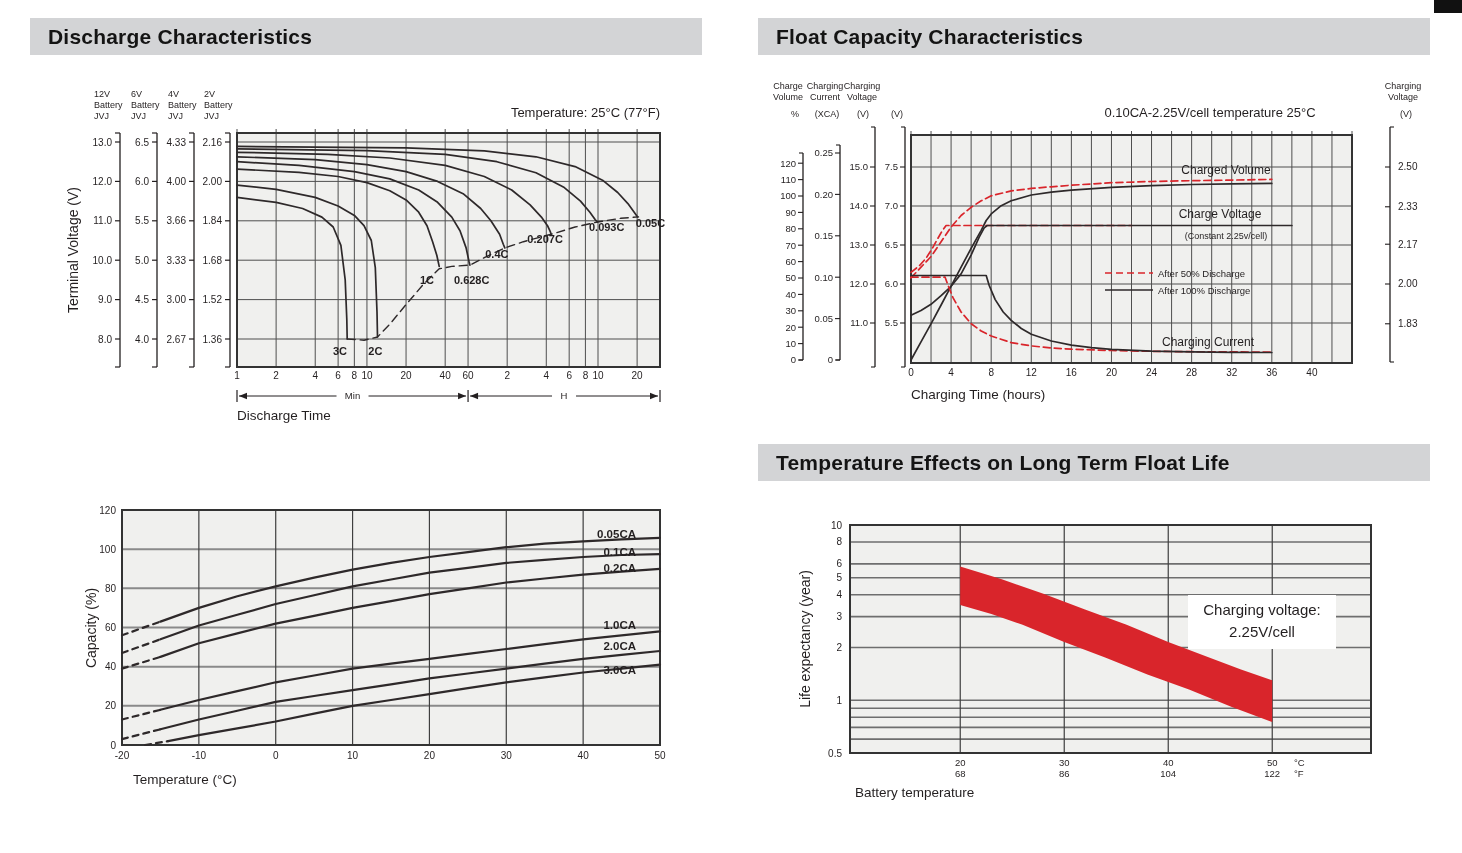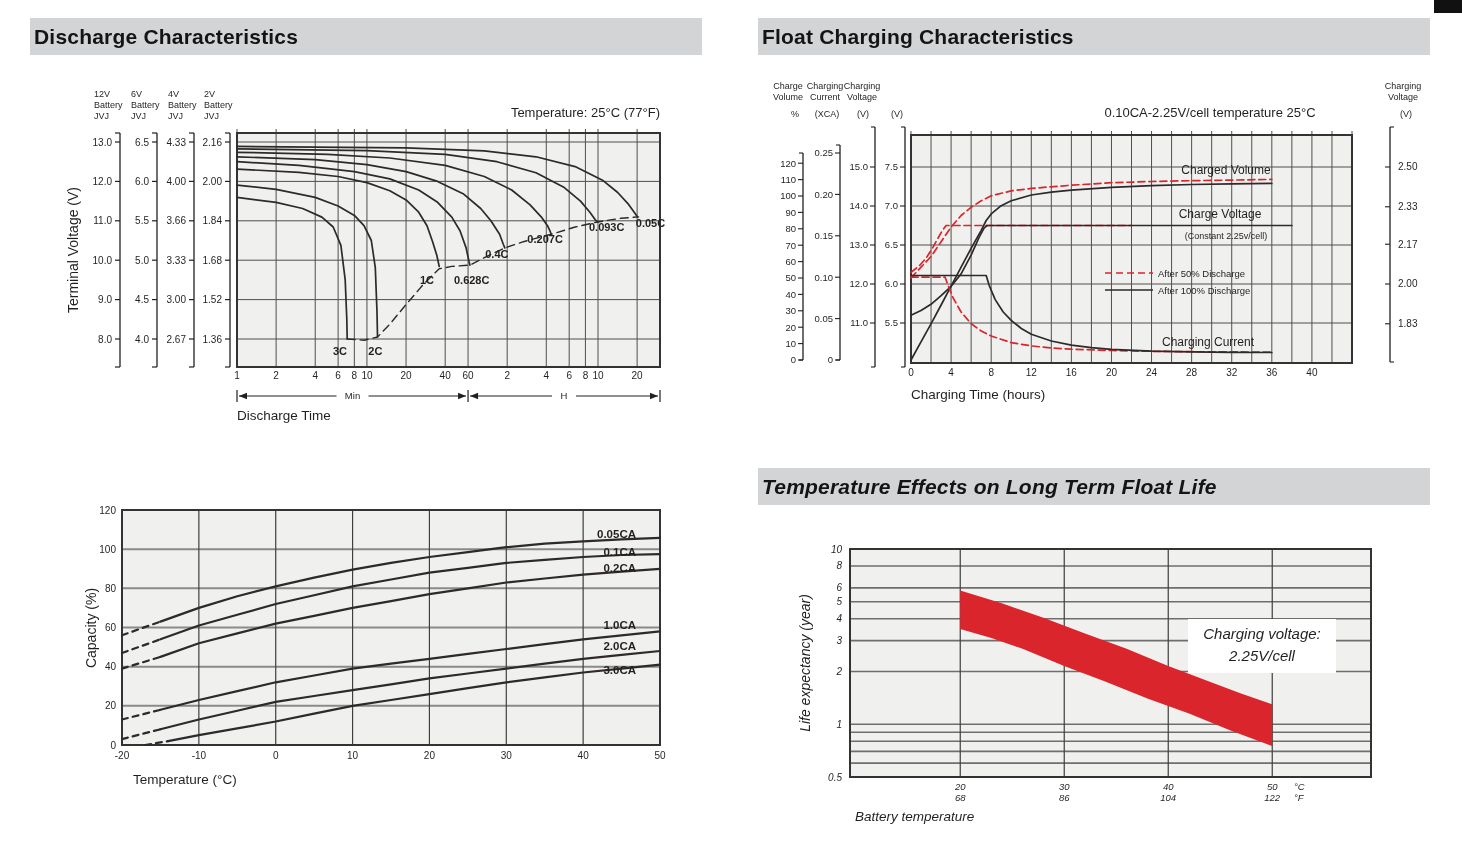--- a/index.html
+++ b/index.html
@@ -1,20 +1,20 @@
 <!DOCTYPE html>
 <html><head>
 <meta charset="utf-8">
 <style>
   html,body{margin:0;padding:0;}
   body{width:1462px;height:853px;position:relative;background:#ffffff;overflow:hidden;
        font-family:"Liberation Sans", sans-serif;}
   .panel{position:absolute;}
   .panel-header{height:37px;line-height:37px;background:#d3d4d6;color:#141414;
-       font-size:21px;font-weight:bold;padding-left:4px;letter-spacing:0.2px;}
+       font-size:21px;font-weight:bold;padding-left:18px;letter-spacing:0.2px;}
   .chart-box svg{display:block;}
   svg text{font-family:"Liberation Sans", sans-serif;fill:#231f20;}
   .corner-mark{position:absolute;top:0;left:1434px;width:28px;height:13px;background:#111;}
 </style>
 </head>
 <body>
 
 <div class="corner-mark"></div>
 
 <div class="panel" style="left:30px;top:18px;width:672px;">
@@ -191,21 +191,21 @@
           <path d="M 440.0583761369039 341 l 8 -3.2 l 0 6.4 z" fill="#231f20"></path>
           <path d="M 628 341 l -8 -3.2 l 0 6.4 z" fill="#231f20"></path>
           <text x="534.029188068452" y="344.3" font-size="9.5" text-anchor="middle" fill="#231f20">H</text>
         </g>
         <text x="207" y="365" font-size="13.5" text-anchor="start" fill="#231f20">Discharge Time</text>
       </svg>
     </div>
 </div>
 
 <div class="panel" style="left:758px;top:18px;width:672px;">
-  <div class="panel-header">Float Charging Characteristics</div>
+  <div class="panel-header">Float Capacity Characteristics</div>
   <div class="chart-box" id="c2">
       <svg width="672" height="380" viewBox="0 0 672 380">
         <rect x="153" y="80" width="441" height="228" fill="#f0f0ee"></rect>
         <g>
           <line x1="153" y1="80" x2="153" y2="308" stroke="#4f4f4f" stroke-width="1"></line>
           <line x1="153" y1="76" x2="153" y2="80" stroke="#4f4f4f" stroke-width="1"></line>
           <line x1="173.04545454545456" y1="80" x2="173.04545454545456" y2="308" stroke="#4f4f4f" stroke-width="1"></line>
           <line x1="173.04545454545456" y1="76" x2="173.04545454545456" y2="80" stroke="#4f4f4f" stroke-width="1"></line>
           <line x1="193.0909090909091" y1="80" x2="193.0909090909091" y2="308" stroke="#4f4f4f" stroke-width="1"></line>
           <line x1="193.0909090909091" y1="76" x2="193.0909090909091" y2="80" stroke="#4f4f4f" stroke-width="1"></line>
@@ -453,21 +453,21 @@
         <text x="606" y="104.25" font-size="11.5" text-anchor="end" fill="#d9252b" font-weight="bold">0.2CA</text>
         <text x="606" y="161.04166666666669" font-size="11.5" text-anchor="end" fill="#d9252b" font-weight="bold">1.0CA</text>
         <text x="606" y="181.60416666666669" font-size="11.5" text-anchor="end" fill="#d9252b" font-weight="bold">2.0CA</text>
         <text x="606" y="206.08333333333331" font-size="11.5" text-anchor="end" fill="#d9252b" font-weight="bold">3.0CA</text>
         <text x="103" y="316" font-size="13.5" text-anchor="start" fill="#231f20">Temperature (°C)</text>
         <text x="66" y="160" font-size="14" text-anchor="middle" fill="#231f20" transform="rotate(-90 66 160)">Capacity (%)</text>
       </svg>
     </div>
 </div>
 
-<div class="panel" style="left:758px;top:468px;width:672px;font-style:italic;">
+<div class="panel" style="left:758px;top:444px;width:672px;">
   <div class="panel-header">Temperature Effects on Long Term Float Life</div>
   <div class="chart-box" id="c4">
       <svg width="672" height="330" viewBox="0 0 672 330">
         <rect x="92" y="44" width="521" height="228" fill="#f0f0ee"></rect>
         <g>
           <line x1="92" y1="60.98346115744572" x2="613" y2="60.98346115744572" stroke="#6e6e6e" stroke-width="1.6"></line>
           <line x1="92" y1="82.87895073983802" x2="613" y2="82.87895073983802" stroke="#6e6e6e" stroke-width="1.6"></line>
           <line x1="92" y1="96.75544889422575" x2="613" y2="96.75544889422575" stroke="#6e6e6e" stroke-width="1.6"></line>
           <line x1="92" y1="113.73891005167147" x2="613" y2="113.73891005167147" stroke="#6e6e6e" stroke-width="1.6"></line>
           <line x1="92" y1="135.63439963406378" x2="613" y2="135.63439963406378" stroke="#6e6e6e" stroke-width="1.6"></line>

